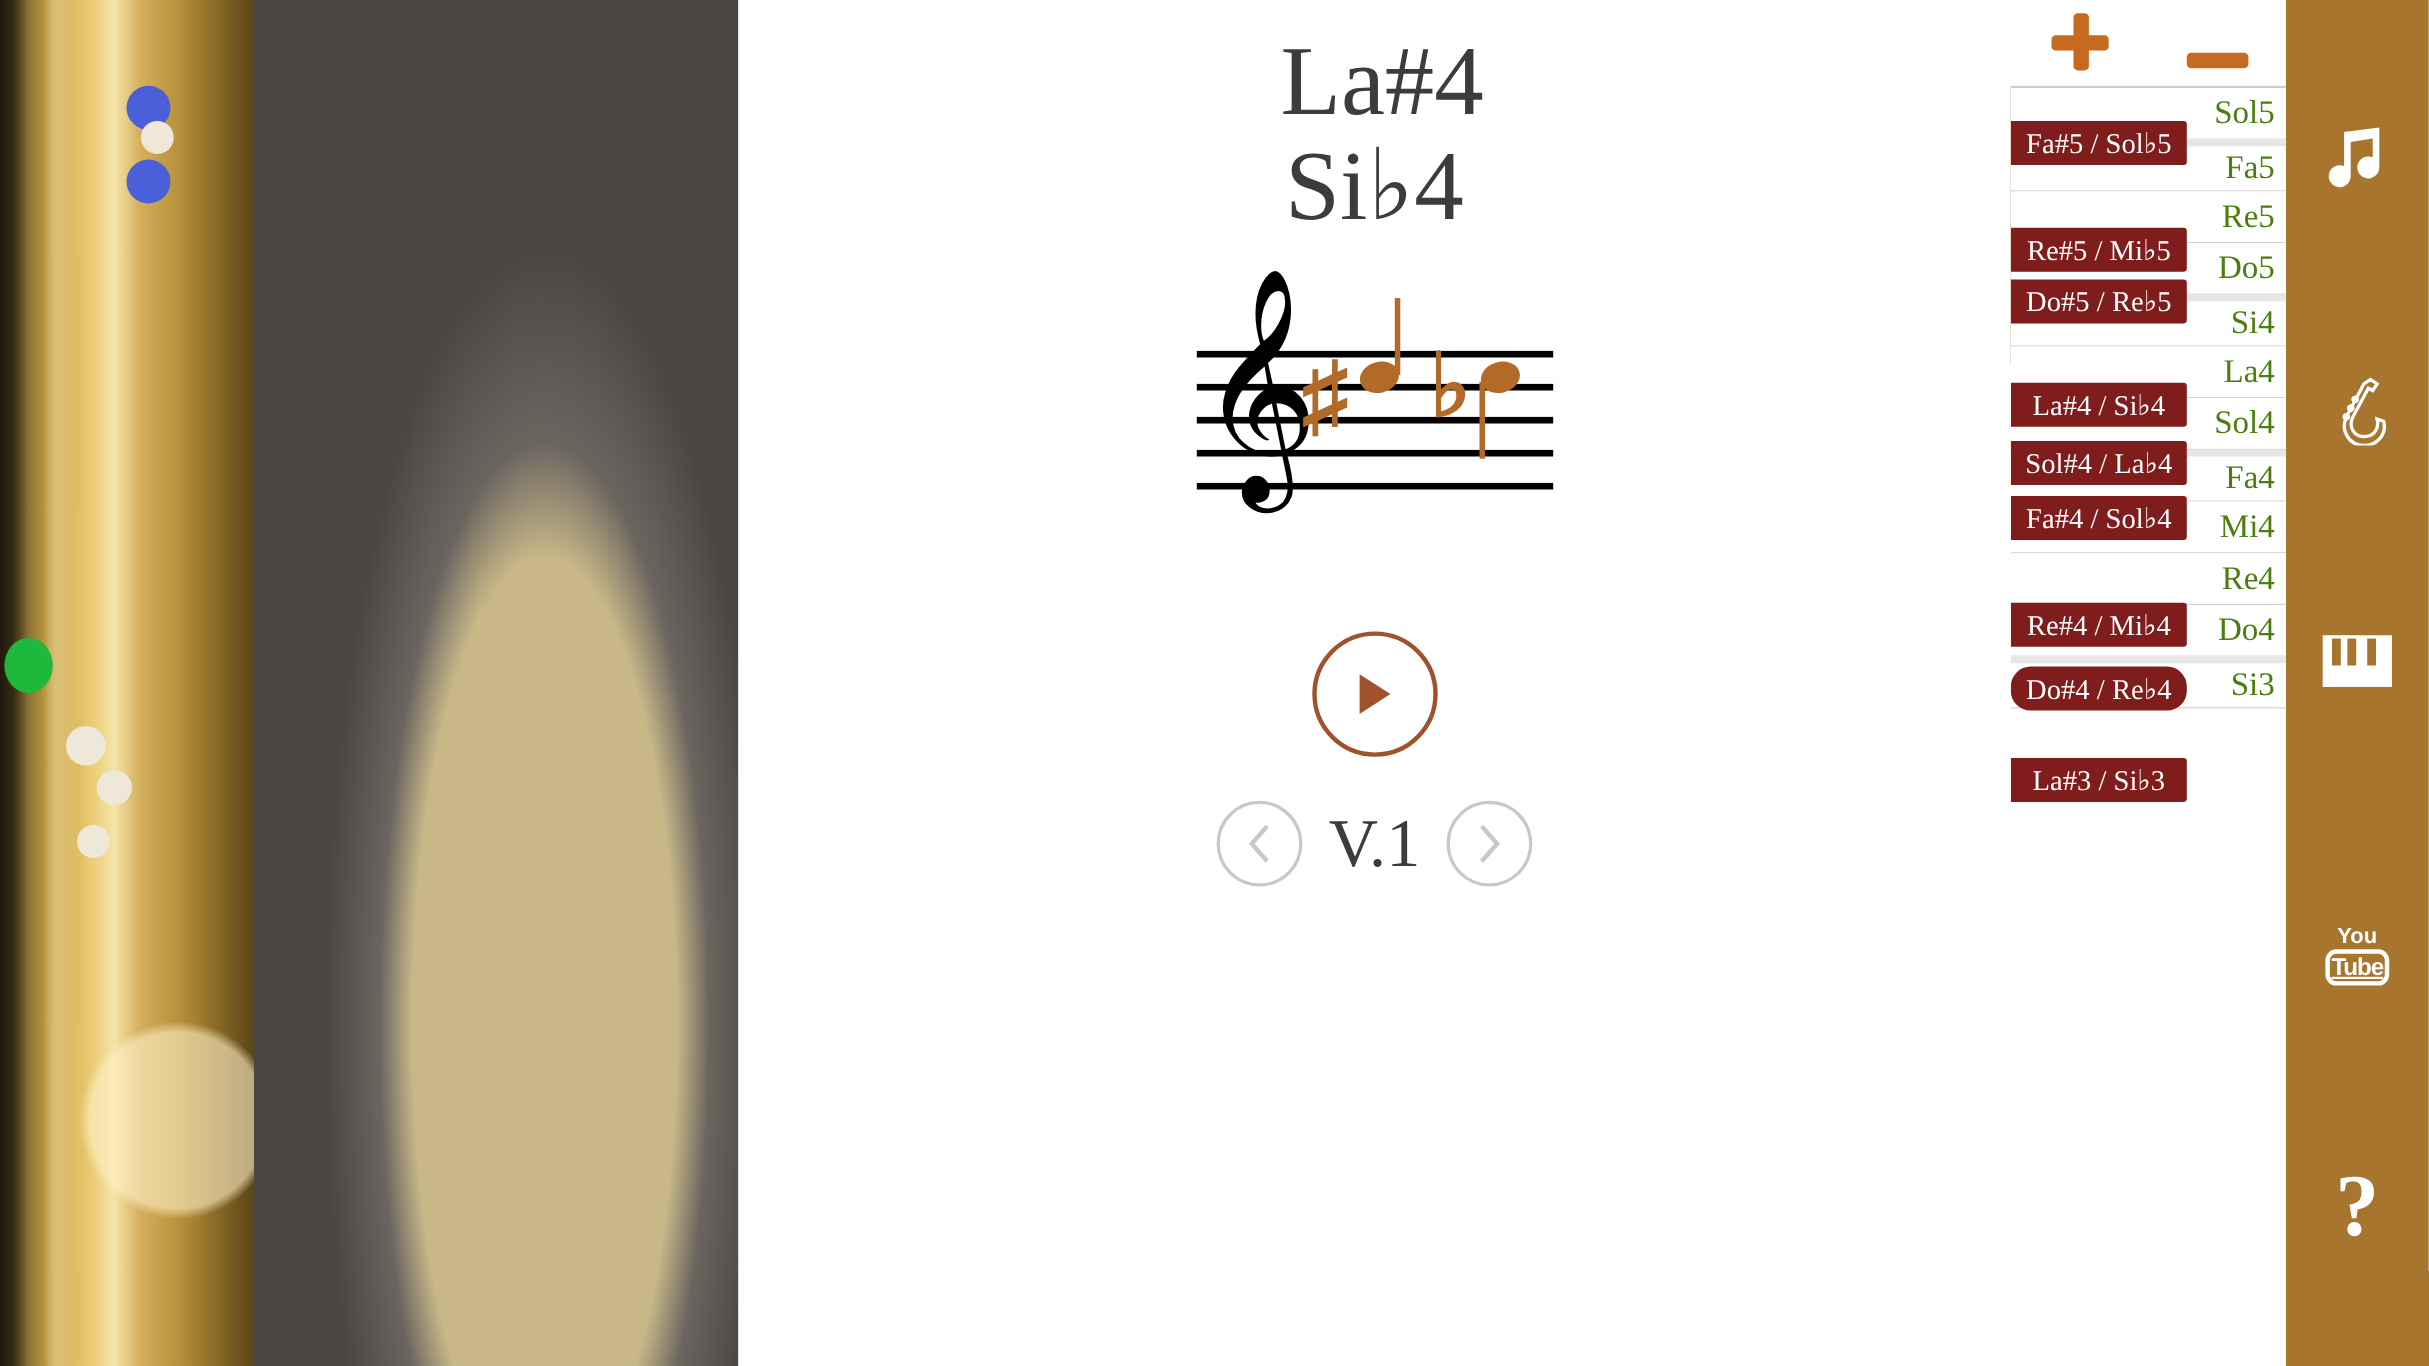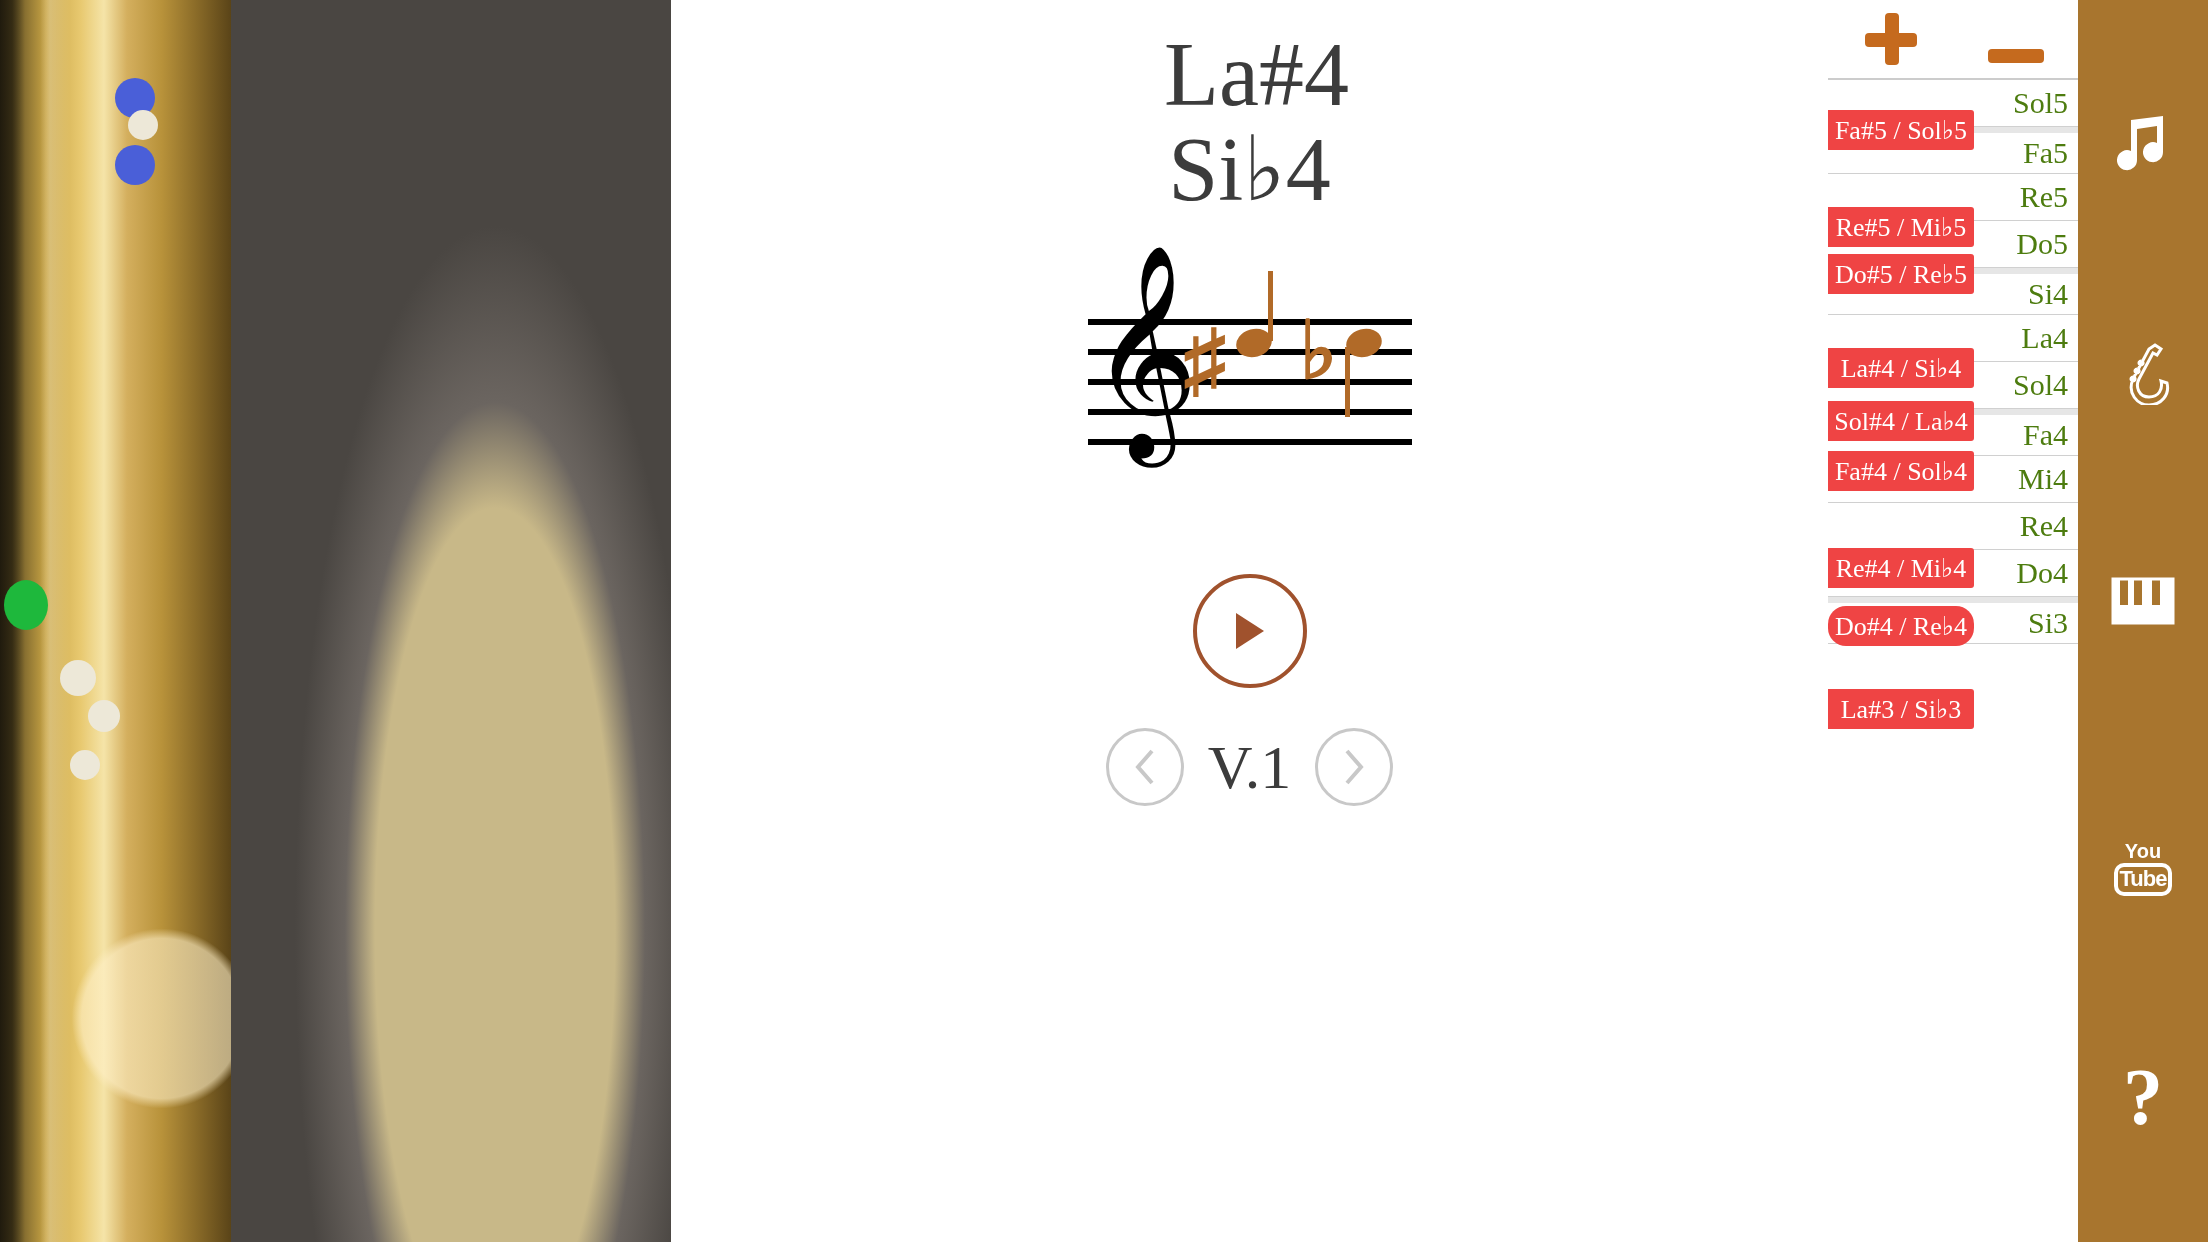--- a/index.html
+++ b/index.html
@@ -134,23 +134,23 @@
   padding-right:10px;
   font-size:30px; color:#4d7c0f;
   cursor:pointer;
   position:relative;
   font-family:Liberation Serif, serif;
 }
 .wkey.gap4 { border-top: 6px solid #e6e6e6; }
 .bkey {
   position:absolute;
   left:0;
-  width: 146px;
+  width: 160px;
   height: 40px;
-  background:#ef4444;
+  background:#7f1d1d;
   color:#fff;
   display:flex;align-items:center;justify-content:center;
   font-size:26px;
   cursor:pointer;
   z-index:2;
   border-radius: 0 3px 3px 0;
 }
 .scroll-thumb {
   position:absolute; left:-11px; width:14px; background:#b16a28;
   border-radius:2px;
@@ -163,21 +163,21 @@
   flex-shrink: 0;
   display: flex;
   flex-direction: column;
   align-items: center;
   justify-content: space-around;
   padding: 30px 0;
 }
 .side-btn { width:72px; height:72px; cursor:pointer; color:#fff; display:flex;align-items:center;justify-content:center; }
 .side-btn svg { width:64px; height:64px; fill:#fff; }
 .side-btn.yt { font-family:Arial,sans-serif; font-weight:bold; font-size:20px; flex-direction:column; line-height:.95;margin-top:40px;}
-.yt-tube-box { border:4px solid #fff; border-radius:10px; padding:2px 2px; margin-top:2px; font-size:22px; letter-spacing:-1px;}
+.yt-tube-box { border:4px solid #fff; border-radius:10px; padding:2px 2px; margin-top:2px; font-size:22px; letter-spacing:-1px;text-decoration:underline;}
 .q-mark { font-size:80px; font-weight:bold; font-family:Georgia,serif; }
 </style>
 </head>
 <body>
 
 <div class="app">
 
   <div class="sax-diagram">
     <div class="key-dot key-blue1"></div>
     <div class="key-white1 key-cream"></div>

